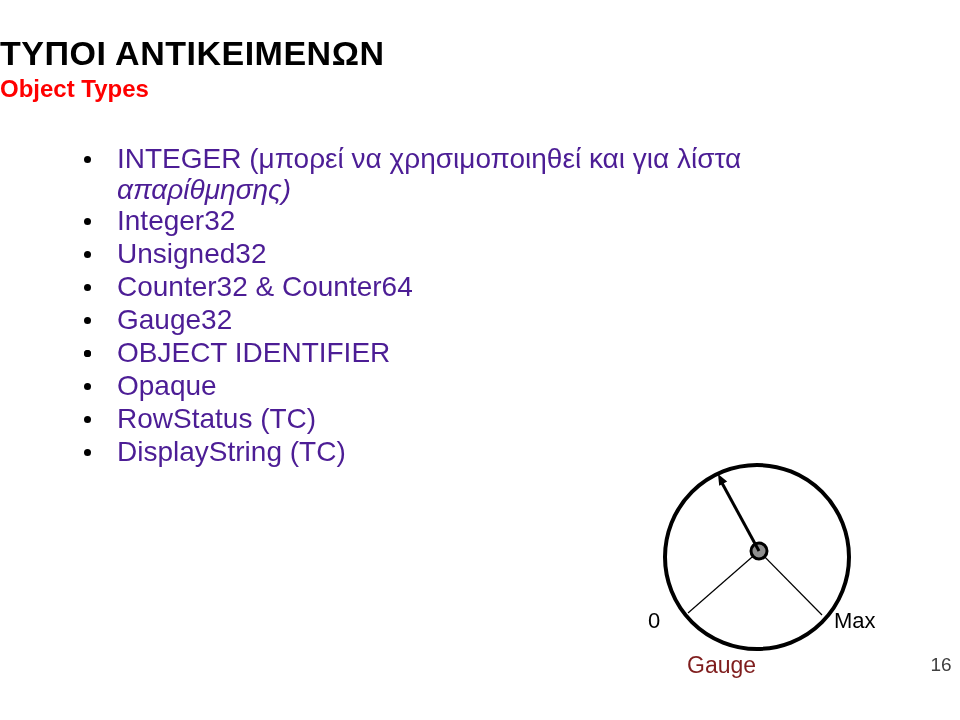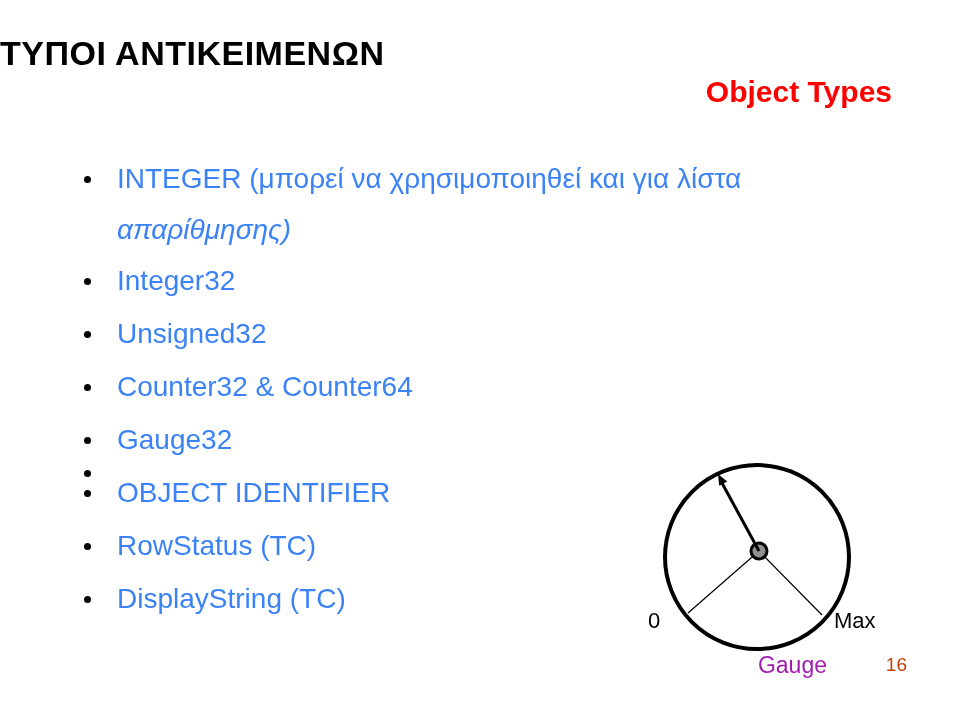--- a/index.html
+++ b/index.html
@@ -25,22 +25,22 @@
     font-weight: bold;
     color: #000000;
     letter-spacing: 0.5px;
     white-space: nowrap;
   }
   .subtitle {
     position: absolute;
     top: 75px;
     left: 0;
     width: 892px;
-    text-align: right;
-    font-size: 30px;
+    text-align: left;
+    font-size: 24px;
     font-weight: bold;
     color: #ff0000;
     white-space: nowrap;
   }
   .bullets {
     position: absolute;
     left: 84px;
     top: 142px;
     width: 740px;
   }
@@ -54,23 +54,22 @@
     top: 14px;
     width: 7px;
     height: 7px;
     border-radius: 50%;
     background: #000000;
   }
   .bullet-item .line {
     font-size: 28px;
     line-height: 33px;
     height: 33px;
-    color: #3b82f6;
-    white-space: nowrap;
-    margin-top: 20px;
+    color: #4c1d95;
+    white-space: nowrap;
   }
   .bullet-item .line.cont {
     line-height: 29px;
     height: 29px;
     font-style: italic;
   }
   .gauge-svg {
     position: absolute;
     left: 640px;
     top: 440px;
@@ -81,33 +80,33 @@
     color: #000000;
     white-space: nowrap;
   }
   .gauge-label-zero { left: 648px; top: 608px; }
   .gauge-label-max  { left: 834px; top: 608px; }
   .gauge-caption {
     position: absolute;
     left: 687px;
     top: 652px;
     width: 140px;
-    text-align: right;
+    text-align: left;
     font-size: 23px;
-    color: #a21caf;
+    color: #7f1d1d;
     white-space: nowrap;
   }
   .page-number {
     position: absolute;
-    left: 873px;
+    left: 924px;
     top: 654px;
     width: 34px;
-    text-align: right;
+    text-align: center;
     font-size: 19px;
-    color: #c2410c;
+    color: #404040;
   }
 </style>
 </head>
 <body>
 
 <div class="slide">
 
   <div class="title">ΤΥΠΟΙ ΑΝΤΙΚΕΙΜΕΝΩΝ</div>
   <div class="subtitle">Object Types</div>
 
@@ -155,20 +154,26 @@
     </div>
 
 
     <div class="bullet-item">
       <span class="dot"></span>
       <div class="lines">
           <div class="line">OBJECT IDENTIFIER</div>
         </div>
     </div>
 
+    <div class="bullet-item">
+      <span class="dot"></span>
+      <div class="lines">
+          <div class="line">Opaque</div>
+        </div>
+    </div>
 
     <div class="bullet-item">
       <span class="dot"></span>
       <div class="lines">
           <div class="line">RowStatus (TC)</div>
         </div>
     </div>
 
     <div class="bullet-item">
       <span class="dot"></span>

